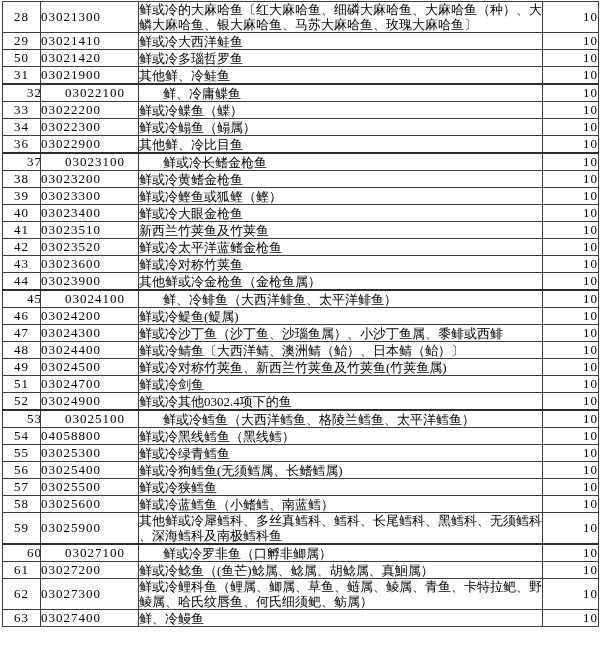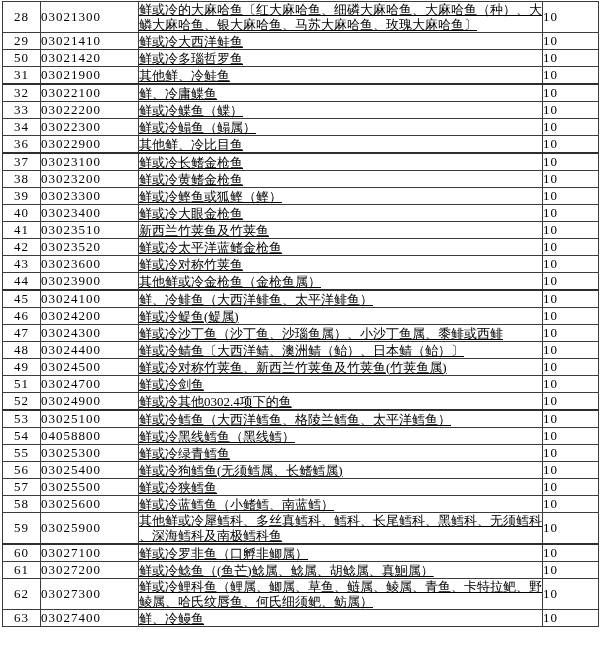--- a/index.html
+++ b/index.html
@@ -24,23 +24,23 @@
   }
   td.num{text-align:center;letter-spacing:1px;}
   td.code{padding-left:4px;letter-spacing:1px;}
   td.desc{
     padding:0 3px;
     line-height:15px;
     word-break:break-all;
     line-break:anywhere;
     text-align:left;
   }
-  td.rate{text-align:left;letter-spacing:1px;}
-  .u{text-decoration:underline;text-underline-offset:1px;}
-  tr.group-start td{border-top:2px solid #2e2e2e;}
+  td.rate{text-align:right;letter-spacing:1px;}
+  .u{text-underline-offset:1px;}
+  tr.group-start td{border-top:2px solid #2e2e2e;padding-left:24px;}
   col.c-num{width:38px;}
   col.c-code{width:98px;}
   col.c-desc{width:404px;}
   col.c-rate{width:56px;}
 </style>
 </head>
 <body>
 
 <div class="wrap">
   <table class="tariff">

